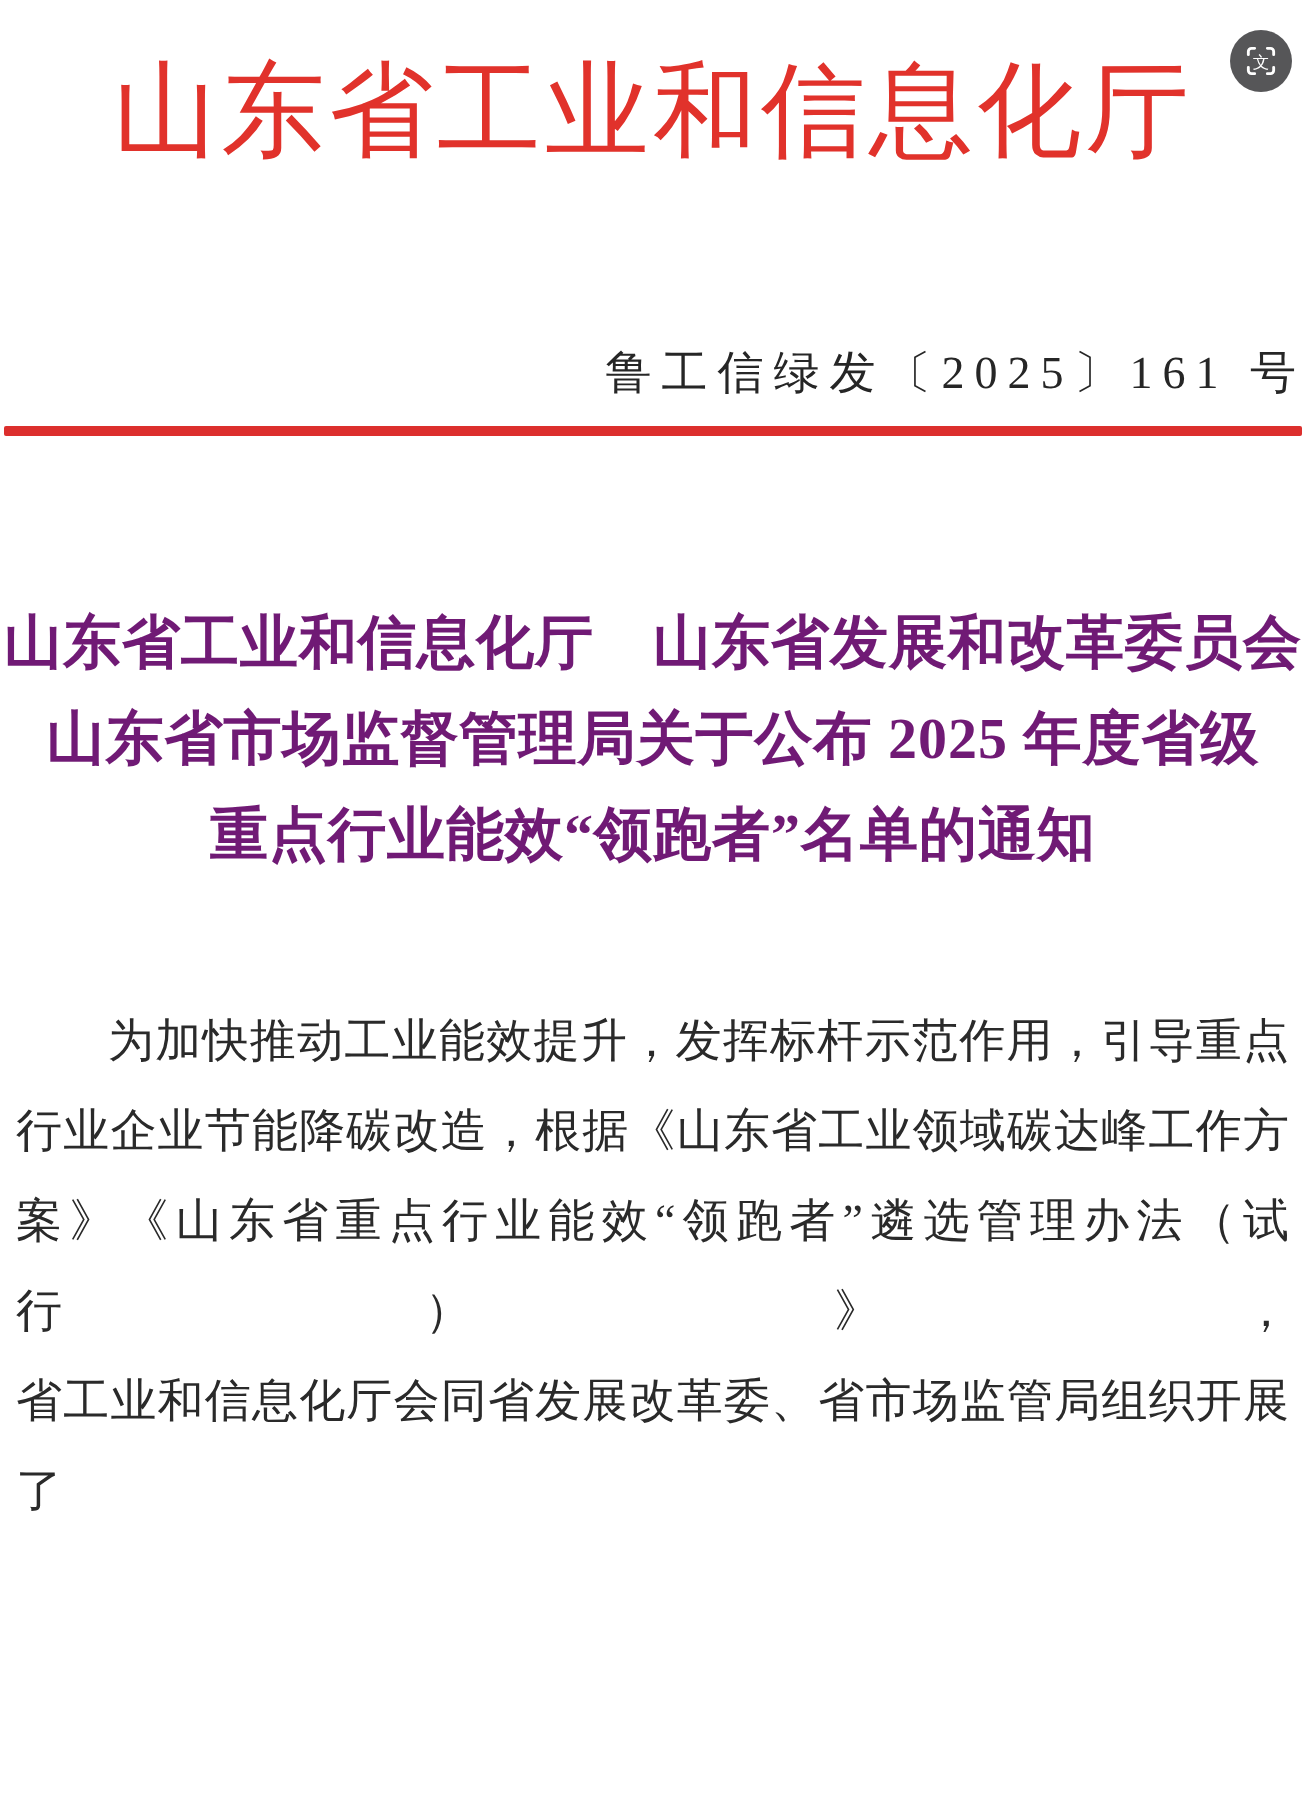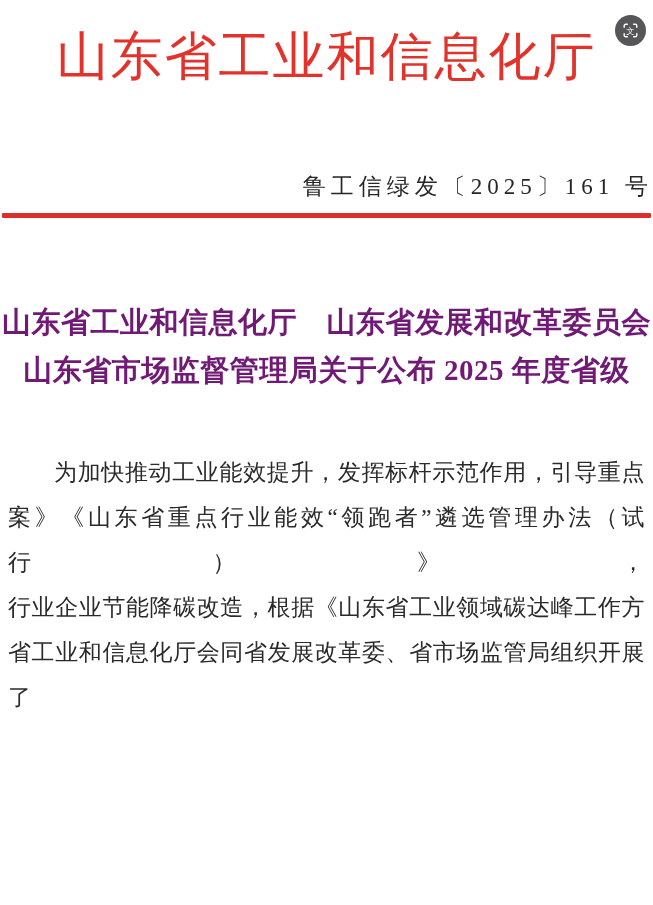--- a/index.html
+++ b/index.html
@@ -108,23 +108,24 @@
     <div class="hline sp-wide">山东省工业和信息化厅</div>
   </div>
 
   <div class="doc-number">鲁工信绿发〔2025〕161 号</div>
 
   <div class="divider"></div>
 
   <div class="doc-title">
     <div class="tline">山东省工业和信息化厅　山东省发展和改革委员会</div>
     <div class="tline">山东省市场监督管理局关于公布 2025 年度省级</div>
+    <div class="tline">重点行业能效“领跑者”名单的通知</div>
   </div>
 
   <div class="body-text">
     <div class="para-line indent">为加快推动工业能效提升，发挥标杆示范作用，引导重点</div>
+    <div class="para-line">行业企业节能降碳改造，根据《山东省工业领域碳达峰工作方</div>
     <div class="para-line">案》《山东省重点行业能效“领跑者”遴选管理办法（试行）》，</div>
-    <div class="para-line">行业企业节能降碳改造，根据《山东省工业领域碳达峰工作方</div>
     <div class="para-line">省工业和信息化厅会同省发展改革委、省市场监管局组织开展了</div>
 
   </div>
 
 </div>
 
 </body></html>

